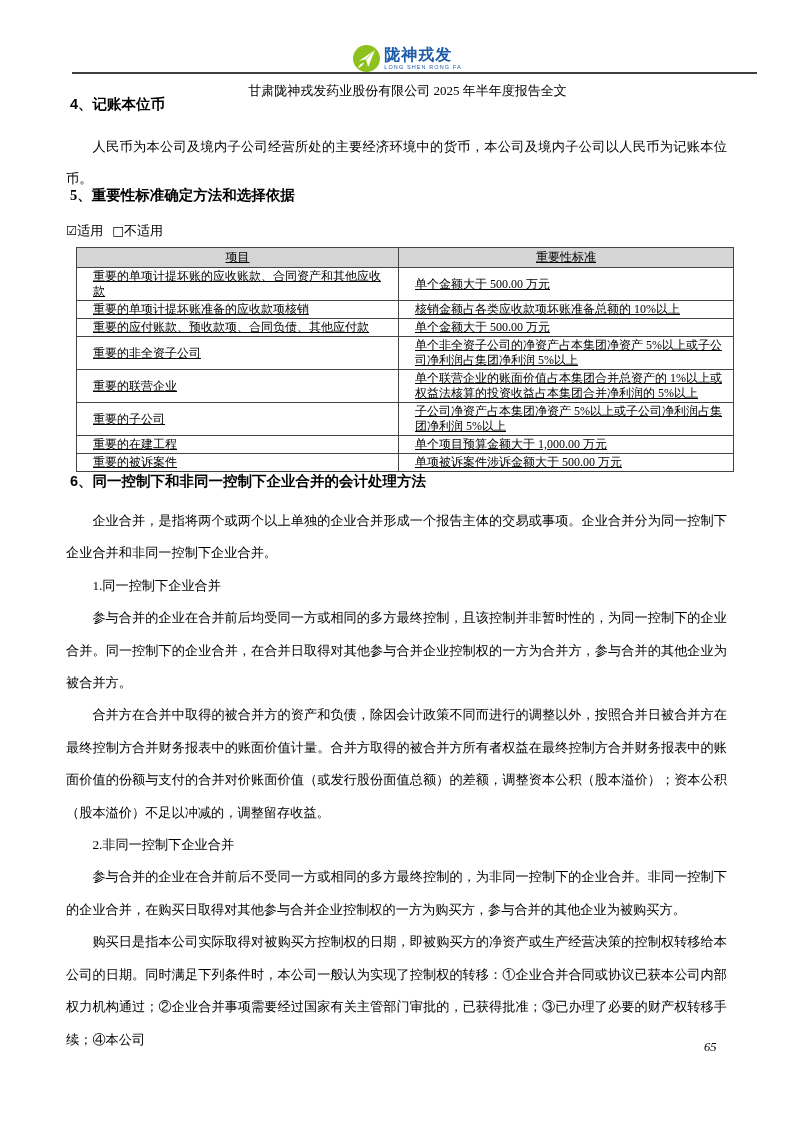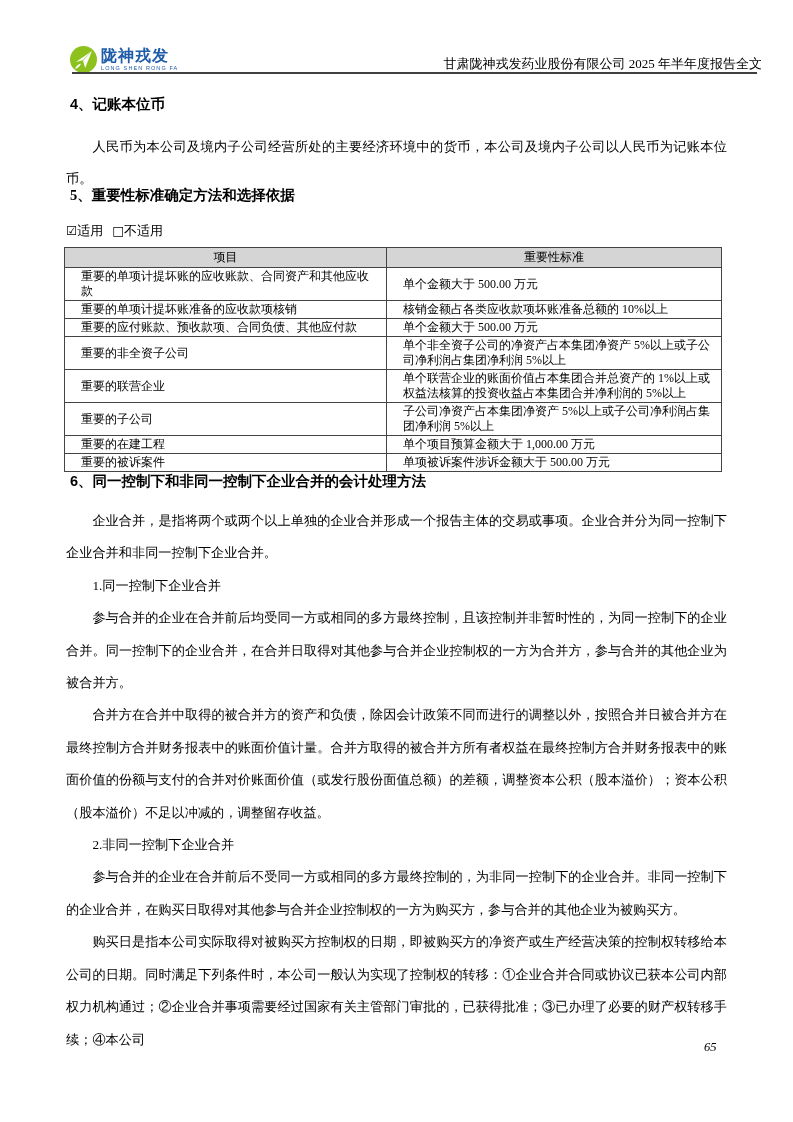--- a/index.html
+++ b/index.html
@@ -11,22 +11,22 @@
   }
   *{box-sizing:border-box;}
   html,body{margin:0;padding:0;}
   body{
     width:793px;height:1122px;position:relative;background:#ffffff;
     font-family:"Liberation Serif","DejaVu Serif",serif;
     color:#000;
   }
   
   .page-header{
-    position:absolute;left:70px;top:45px;right:31px;
-    display:flex;justify-content:space-between;align-items:flex-end;
+    position:absolute;left:70px;top:45px;right:48px;
+    display:flex;justify-content:space-between;align-items:center;flex-direction:column;
   }
   .logo{display:flex;align-items:center;gap:4px;}
   .logo-txt{display:flex;flex-direction:column;line-height:1;}
   .logo-cn{
     font-family:"Liberation Sans","DejaVu Sans",sans-serif;
     font-weight:bold;font-size:16px;color:var(--logo-blue);letter-spacing:1px;
   }
   .logo-en{
     font-family:"Liberation Sans","DejaVu Sans",sans-serif;
     font-size:5.5px;color:var(--logo-blue);letter-spacing:1.1px;margin-top:2px;
@@ -47,22 +47,22 @@
     text-align:justify;text-indent:2em;
   }
   .s4-para{position:absolute;left:66px;top:131px;width:661px;}
   .apply-line{
     position:absolute;left:66px;top:222px;font-size:13px;line-height:17px;
   }
   .apply-line .box{font-family:"DejaVu Sans","Liberation Sans",sans-serif;font-size:12.5px;}
   .apply-gap{display:inline-block;width:9px;}
   
   table.materiality{
-    position:absolute;left:64px;top:247px;width:657px;
-    border-collapse:collapse;table-layout:fixed;
+    position:absolute;left:76px;top:247px;width:657px;
+    border-collapse:collapse;table-layout:fixed;text-decoration:underline;
   }
   table.materiality th,table.materiality td{
     border:1px solid var(--border-color);
     font-size:12px;line-height:15px;
     padding:1px 8px;vertical-align:middle;
     word-break:break-all;
   }
   table.materiality{border:1.5px solid var(--border-color);}
   table.materiality th{
     background:var(--table-header-bg);

